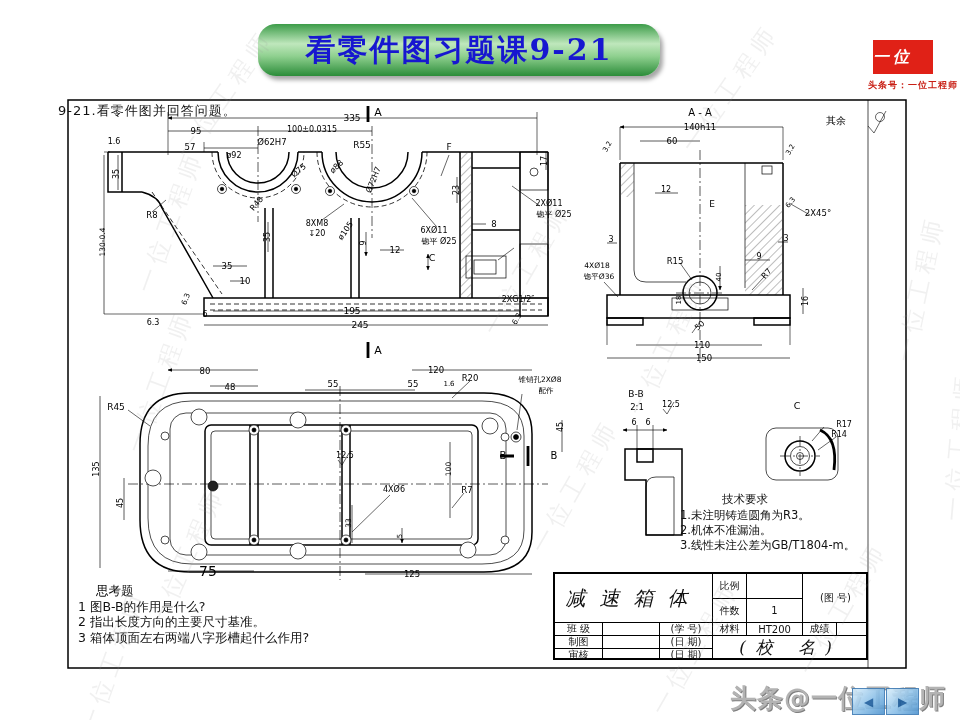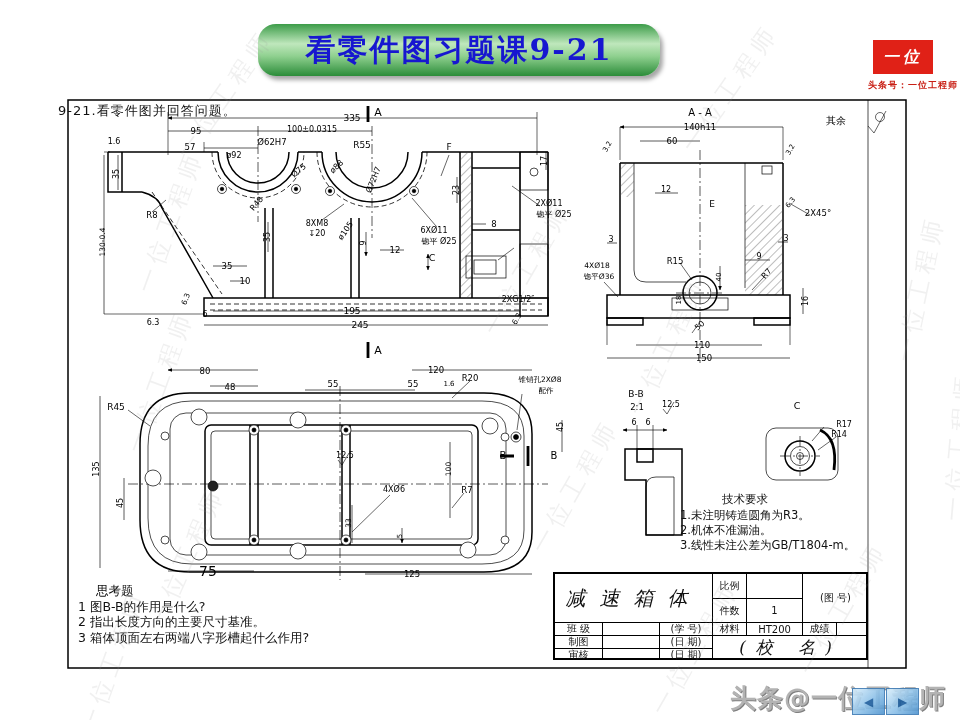--- a/index.html
+++ b/index.html
@@ -9,21 +9,21 @@
   .wm{position:absolute;color:#9a9a9a;opacity:.14;font-size:24px;letter-spacing:6px;
       white-space:nowrap;pointer-events:none;font-family:"DejaVu Serif",serif}
   
   .banner{position:absolute;left:258px;top:24px;width:402px;height:52px;border-radius:18px;
       background:linear-gradient(180deg,#3c9c49 0%,#bfe7bc 38%,#8fd08f 62%,#2b8c39 100%);
       box-shadow:3px 4px 4px rgba(0,0,0,.35);display:flex;align-items:center;justify-content:center}
   .banner span{font-family:"DejaVu Serif","Liberation Serif",serif;font-size:30px;font-weight:bold;
       color:#1717d0;letter-spacing:2px}
   
   .logo{position:absolute;left:873px;top:40px;width:60px;height:34px;background:#e02117;
-      display:flex;align-items:center;justify-content:center;color:#fff;font-size:16px;
+      display:flex;align-items:center;color:#fff;font-size:16px;
       font-style:italic;font-weight:bold;letter-spacing:4px}
   .logo-cap{position:absolute;left:840px;top:79px;width:118px;font-size:9px;color:#c92016;
       font-weight:bold;letter-spacing:1px;text-align:right}
   
   #sheet{position:absolute;left:0;top:0;width:960px;height:720px}
   .dim{position:absolute;font-size:9px;white-space:nowrap;transform:translate(-50%,-50%);
       color:#000;line-height:1}
   .note{position:absolute;left:58px;top:102px;font-size:13px;letter-spacing:1px}
   .tech{position:absolute;left:680px;top:492px;width:240px;font-size:11.5px;line-height:15px}
   .tech .t{margin-left:42px;margin-bottom:1px}

